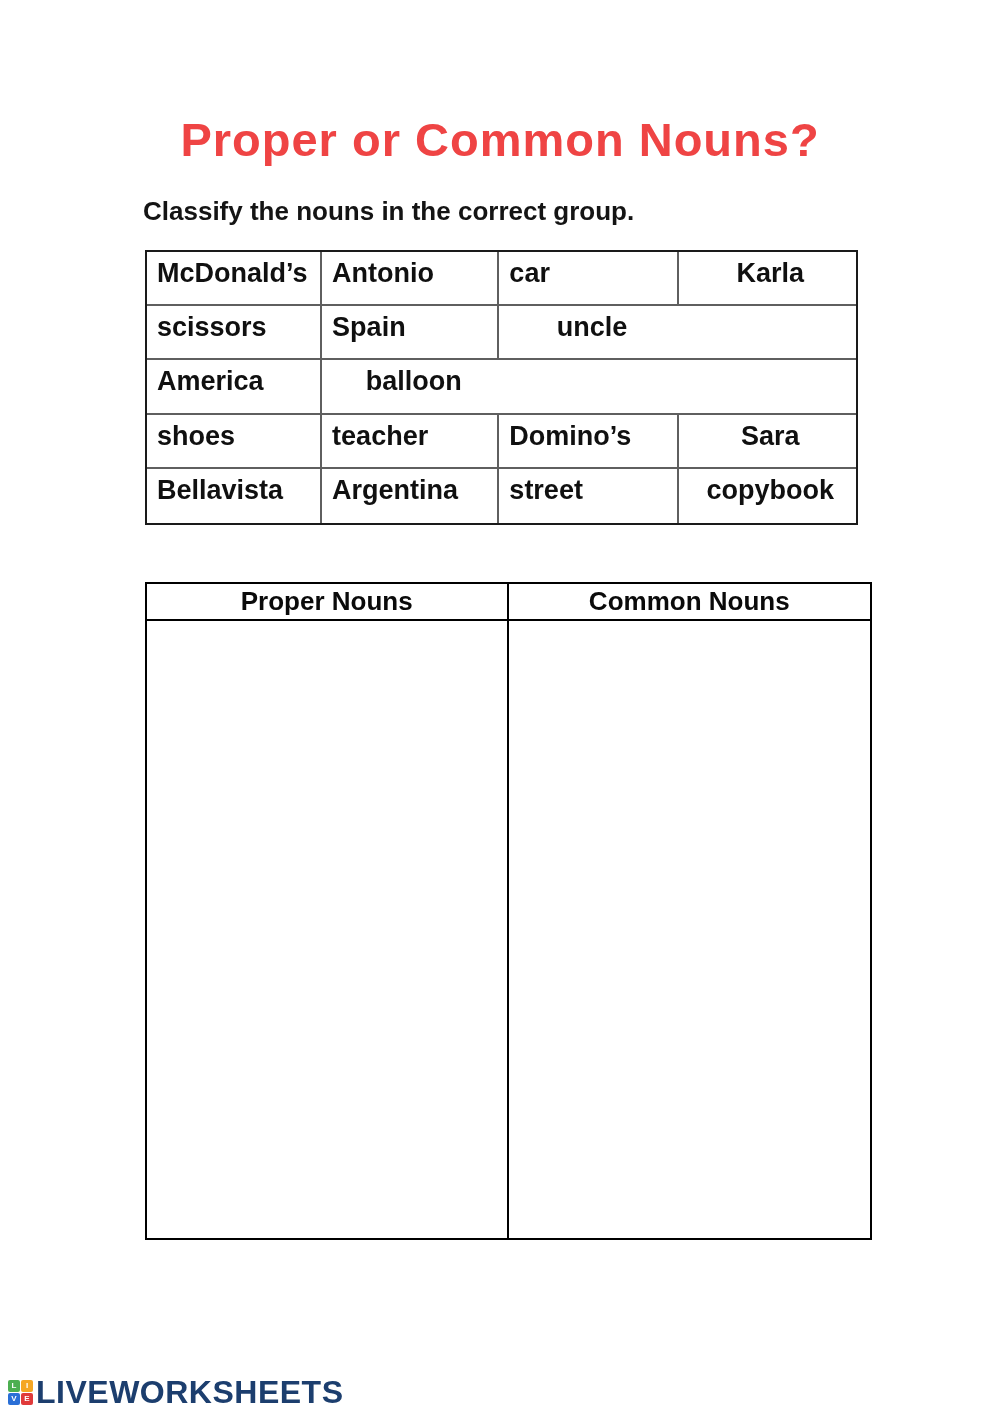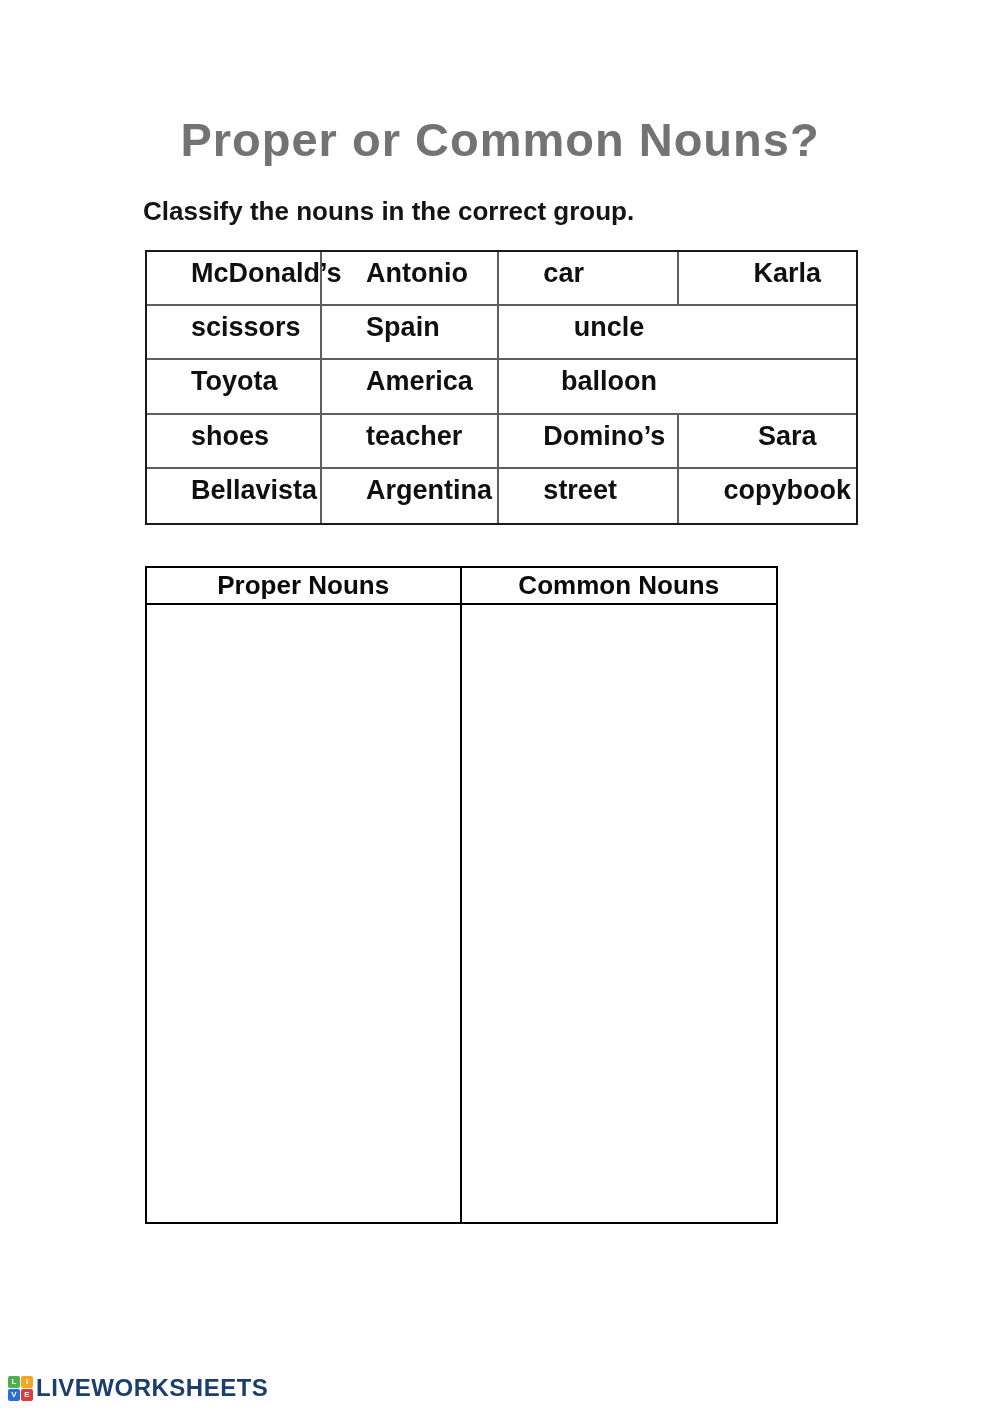--- a/index.html
+++ b/index.html
@@ -13,21 +13,21 @@
   }
   .page { position: absolute; inset: 0; width: 1000px; height: 1413px; }
 
   .title {
     position: absolute;
     top: 112px; left: 0; width: 1000px;
     text-align: center;
     font-size: 47px;
     font-weight: 700;
     letter-spacing: 1px;
-    color: #737373;
+    color: #ef4444;
   }
   .instruction {
     position: absolute;
     top: 196px; left: 143px;
     font-size: 26px;
     font-weight: 700;
     color: #141414;
   }
 
   
@@ -46,29 +46,28 @@
   }
   .wb-row:last-child { border-bottom: none; }
   .wb-cell {
     border-right: 2px solid #5f5f5f;
     padding: 6px 4px 0 10px;
     font-size: 27px;
     font-weight: 700;
     color: #101010;
     line-height: 1.15;
     cursor: pointer;
-    margin-left: 34px;
   }
   .wb-cell:last-child { border-right: none; text-align: center; }
 
   
   .classify {
     position: absolute;
-    left: 145px; top: 566px;
-    width: 633px; height: 658px;
+    left: 145px; top: 582px;
+    width: 727px; height: 658px;
     border: 2px solid #000;
     display: flex;
     flex-direction: column;
   }
   .classify-head {
     display: flex;
     height: 37px;
     border-bottom: 2px solid #000;
     flex: 0 0 auto;
   }
@@ -108,21 +107,21 @@
     border-radius: 2px;
     display: flex;
     align-items: center;
     justify-content: center;
     color: #fff;
     font-size: 8px;
     font-weight: 700;
     line-height: 1;
   }
   .logo-text {
-    font-size: 24px;
+    font-size: 32px;
     font-weight: 700;
     letter-spacing: 0.5px;
   }
 </style>
 </head>
 <body>
 
 <div class="page">
 
   <div class="title">Proper or Common Nouns?</div>
@@ -135,21 +134,20 @@
       <div class="wb-cell">Antonio</div>
       <div class="wb-cell">car</div>
       <div class="wb-cell">Karla</div>
     </div>
     <div class="wb-row">
       <div class="wb-cell">scissors</div>
       <div class="wb-cell">Spain</div>
       <div class="wb-cell">uncle</div>
     </div>
     <div class="wb-row">
-      <div class="wb-cell">Toyota</div>
       <div class="wb-cell">America</div>
       <div class="wb-cell">balloon</div>
     </div>
     <div class="wb-row">
       <div class="wb-cell">shoes</div>
       <div class="wb-cell">teacher</div>
       <div class="wb-cell">Domino’s</div>
       <div class="wb-cell">Sara</div>
     </div>
     <div class="wb-row">

